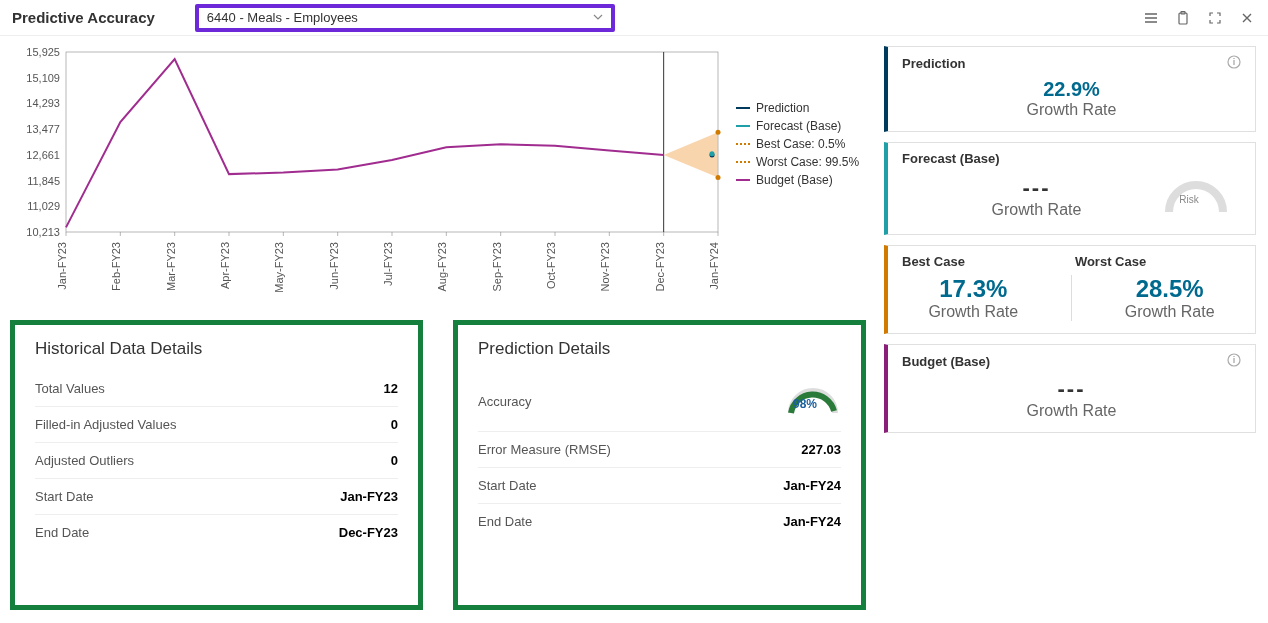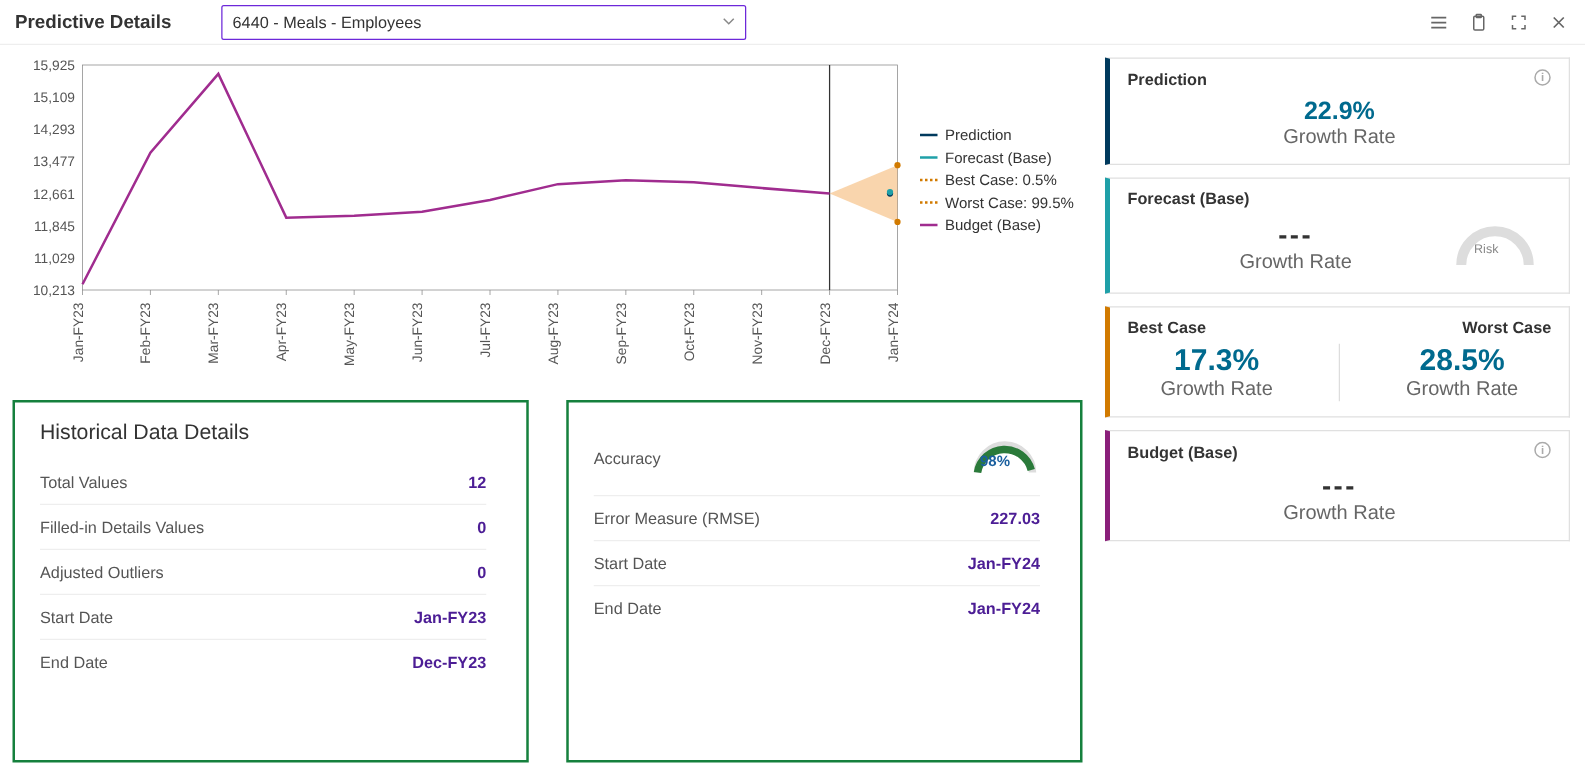--- a/index.html
+++ b/index.html
@@ -25,21 +25,21 @@
     font-weight: 600;
     color: #333;
     margin-right: 40px;
   }
   .dropdown {
     display: flex;
     align-items: center;
     justify-content: space-between;
     width: 420px;
     height: 28px;
-    border: 1px solid #6d28d9;
+    border: 4px solid #6d28d9;
     border-radius: 2px;
     padding: 0 8px;
     background: #fff;
     cursor: pointer;
     font-size: 13px;
     color: #333;
   }
   .dropdown .chev { color: #888; }
   .header-icons {
     margin-left: auto;
@@ -68,43 +68,43 @@
   .chart-box {
     height: 260px;
     position: relative;
   }
   .detail-row {
     display: flex;
     gap: 30px;
     margin-top: 18px;
   }
   .detail-card {
-    border: 2px solid #15803d;
+    border: 5px solid #15803d;
     flex: 1;
-    padding: 14px 32px 10px 20px;
+    padding: 14px 20px 10px 20px;
     min-height: 290px;
   }
   .detail-card h3 {
     margin: 0 0 12px 0;
     font-size: 17px;
     font-weight: 400;
     color: #333;
   }
   .detail-card .row {
     display: flex;
     justify-content: space-between;
     align-items: center;
     padding: 10px 0;
     border-bottom: 1px solid #eee;
     font-size: 13px;
   }
   .detail-card .row:last-child { border-bottom: none; }
   .detail-card .label { color: #555; }
   .detail-card .value {
-    color: #4c1d95;
+    color: #000000;
     font-weight: 600;
     text-align: center;
   }
   .gauge {
     position: relative;
     width: 56px;
     height: 40px;
   }
   .gauge-text {
     position: absolute;
@@ -179,21 +179,21 @@
   
   .chartsvg { width:100%; height:100%; }
   .ytick { font-size: 11px; fill:#555; }
   .xtick { font-size: 11px; fill:#555; }
   .legend-item { font-size: 12px; fill:#333; }
 </style>
 </head>
 <body>
 
 <div class="header">
-  <div class="header-title">Predictive Details</div>
+  <div class="header-title">Predictive Accuracy</div>
   <div class="dropdown">
     <span>6440 - Meals - Employees</span>
     <span class="chev">
       <svg width="10" height="10" viewBox="0 0 10 10">
           <path d="M1 3 L5 7 L9 3" stroke="#888" stroke-width="1.2" fill="none"></path>
         </svg>
     </span>
   </div>
   <div class="header-icons">
     <span>
@@ -294,38 +294,39 @@
     </div>
 
     <div class="detail-row">
       <div class="detail-card">
         <h3>Historical Data Details</h3>
         <div class="row">
             <span class="label">Total Values</span>
             <span class="value">12</span>
           </div>
         <div class="row">
-            <span class="label">Filled-in Details Values</span>
+            <span class="label">Filled-in Adjusted Values</span>
             <span class="value">0</span>
           </div>
         <div class="row">
             <span class="label">Adjusted Outliers</span>
             <span class="value">0</span>
           </div>
         <div class="row">
             <span class="label">Start Date</span>
             <span class="value">Jan-FY23</span>
           </div>
         <div class="row">
             <span class="label">End Date</span>
             <span class="value">Dec-FY23</span>
           </div>
       </div>
 
       <div class="detail-card">
+        <h3>Prediction Details</h3>
         <div class="row">
           <span class="label">Accuracy</span>
           <div class="gauge">
             <svg width="56" height="40" viewBox="0 0 56 40">
               <path d="M6 32 A22 22 0 0 1 50 32" stroke="#ddd" stroke-width="6" fill="none"></path>
               <path d="M6 32 A22 22 0 0 1 49 30" stroke="#2a7a3a" stroke-width="6" fill="none"></path>
             </svg>
             <div class="gauge-text">98%</div>
           </div>
         </div>
@@ -372,21 +373,21 @@
         <div class="risk-gauge">
           <svg width="70" height="50" viewBox="0 0 70 50">
             <path d="M8 40 A27 27 0 0 1 62 40" stroke="#ddd" stroke-width="8" fill="none"></path>
           </svg>
           <div class="risk-text">Risk</div>
         </div>
       </div>
     </div>
 
     <div class="stat-card bestworst">
-      <div class="card-head" style="justify-content:space-between; gap:53px;">
+      <div class="card-head" style="justify-content:flex-start; gap:110px;">
         <span>Best Case</span>
         <span>Worst Case</span>
       </div>
       <div class="bw-body">
         <div class="bw-col">
           <div class="big-val">17.3%</div>
           <div class="sub">Growth Rate</div>
         </div>
         <div class="divider"></div>
         <div class="bw-col">

